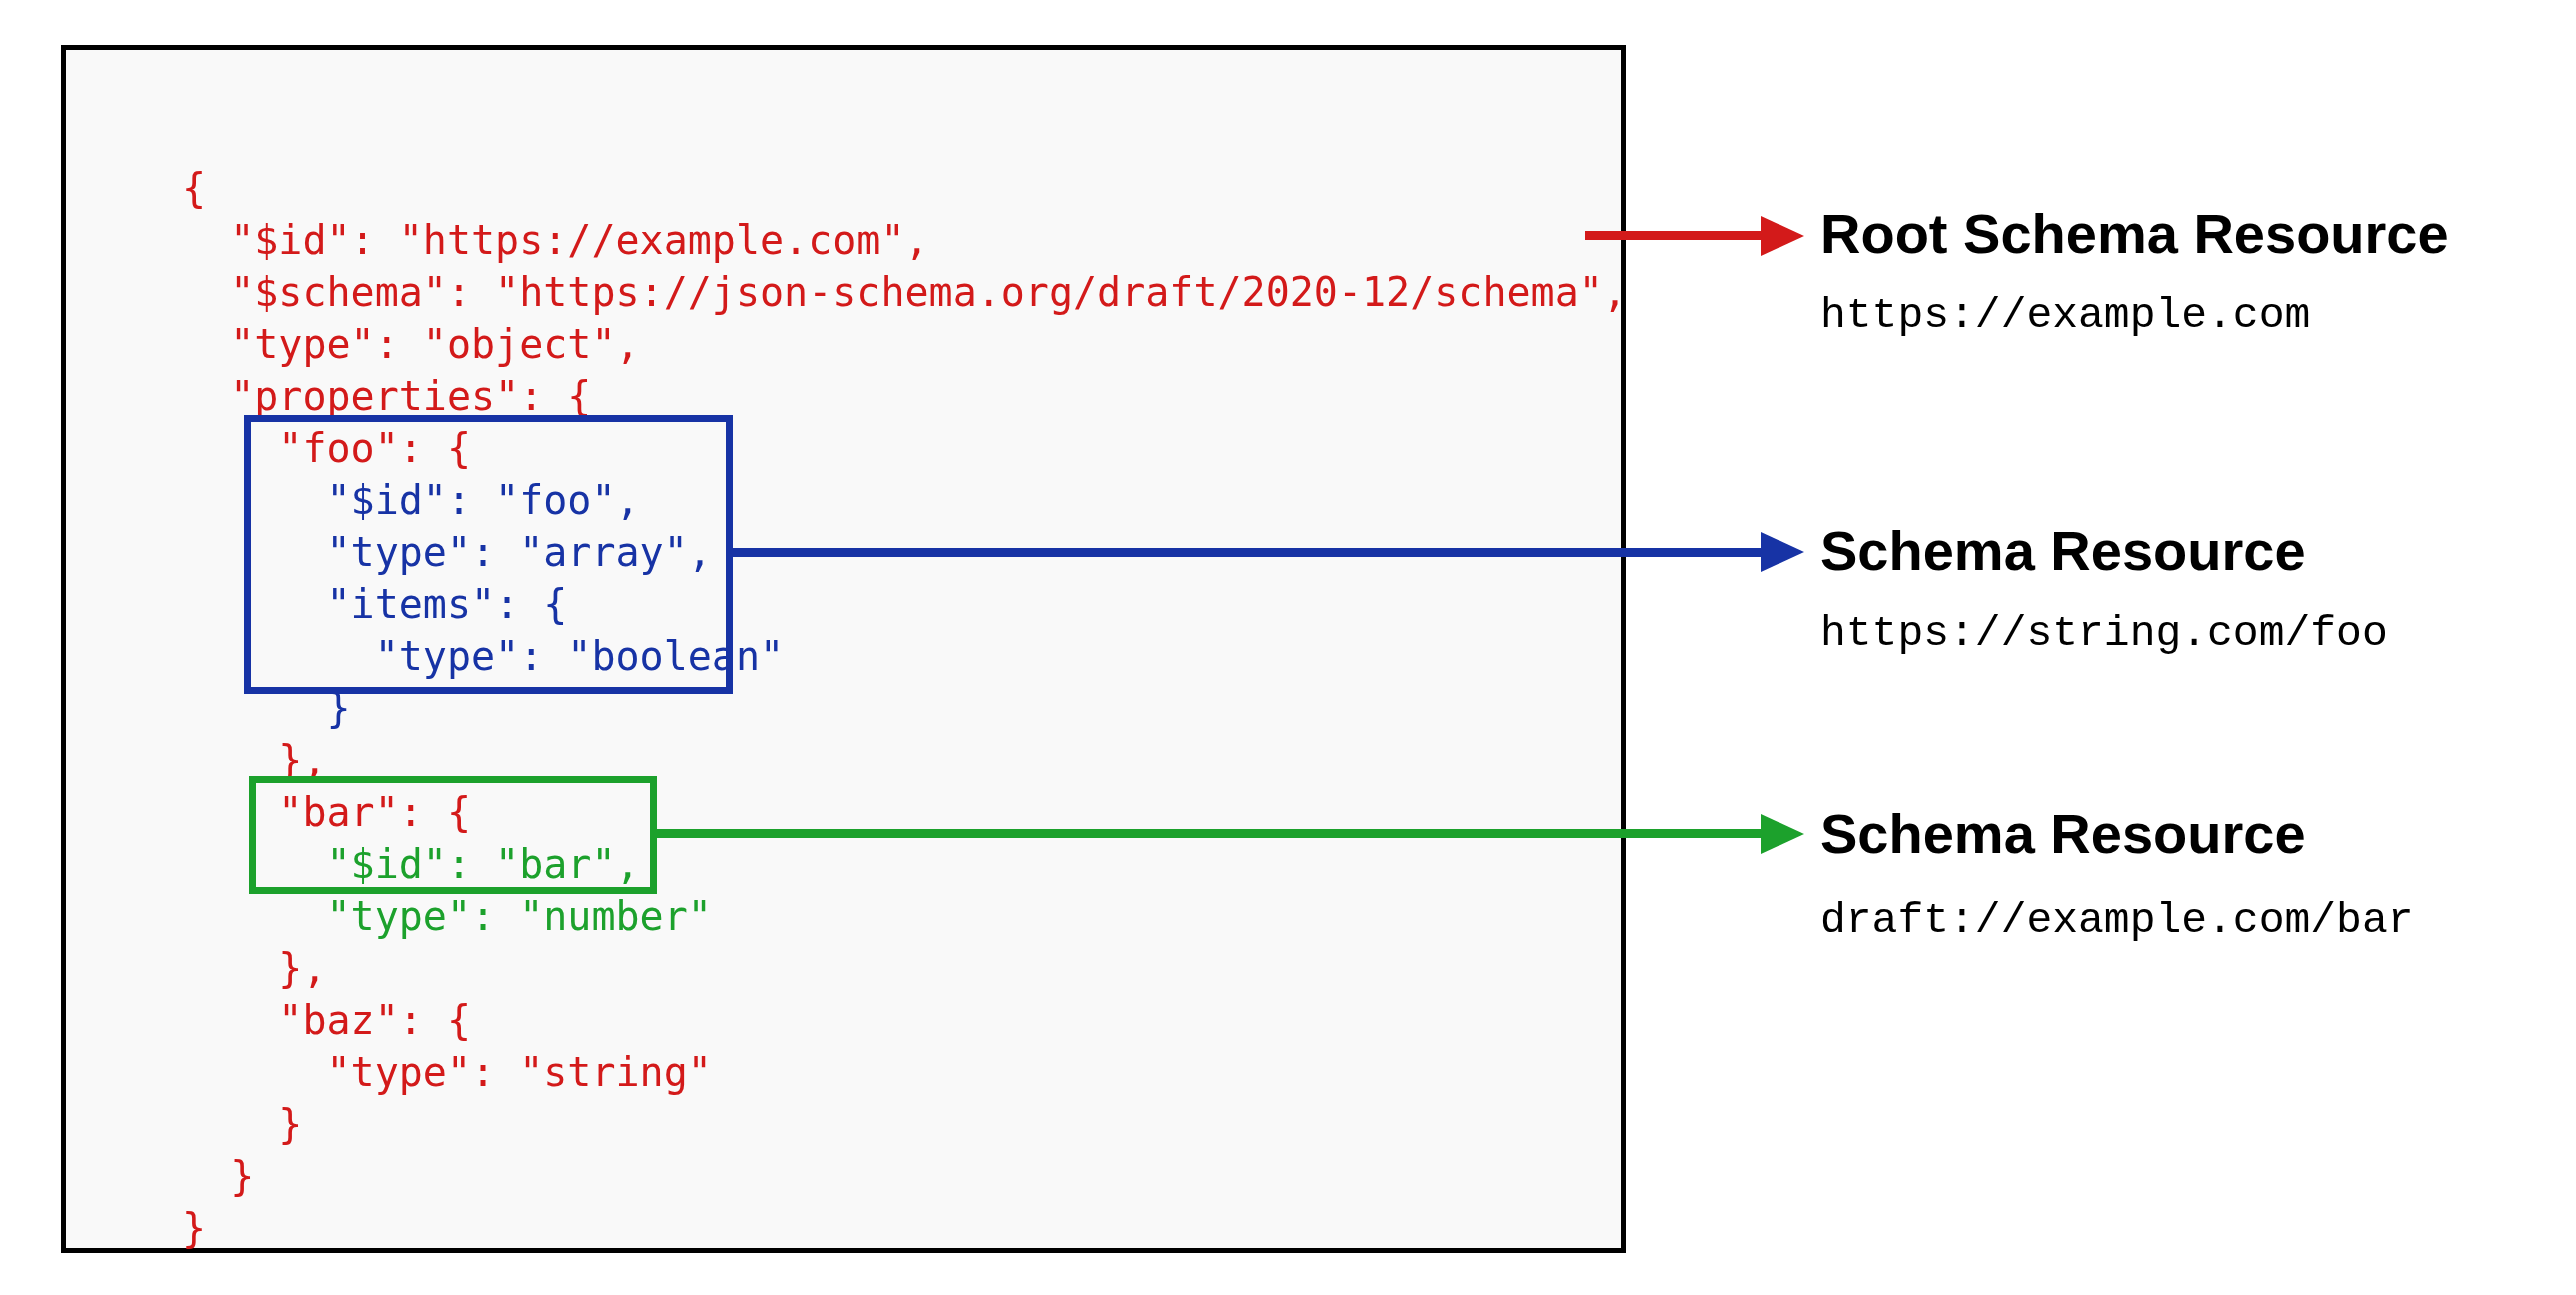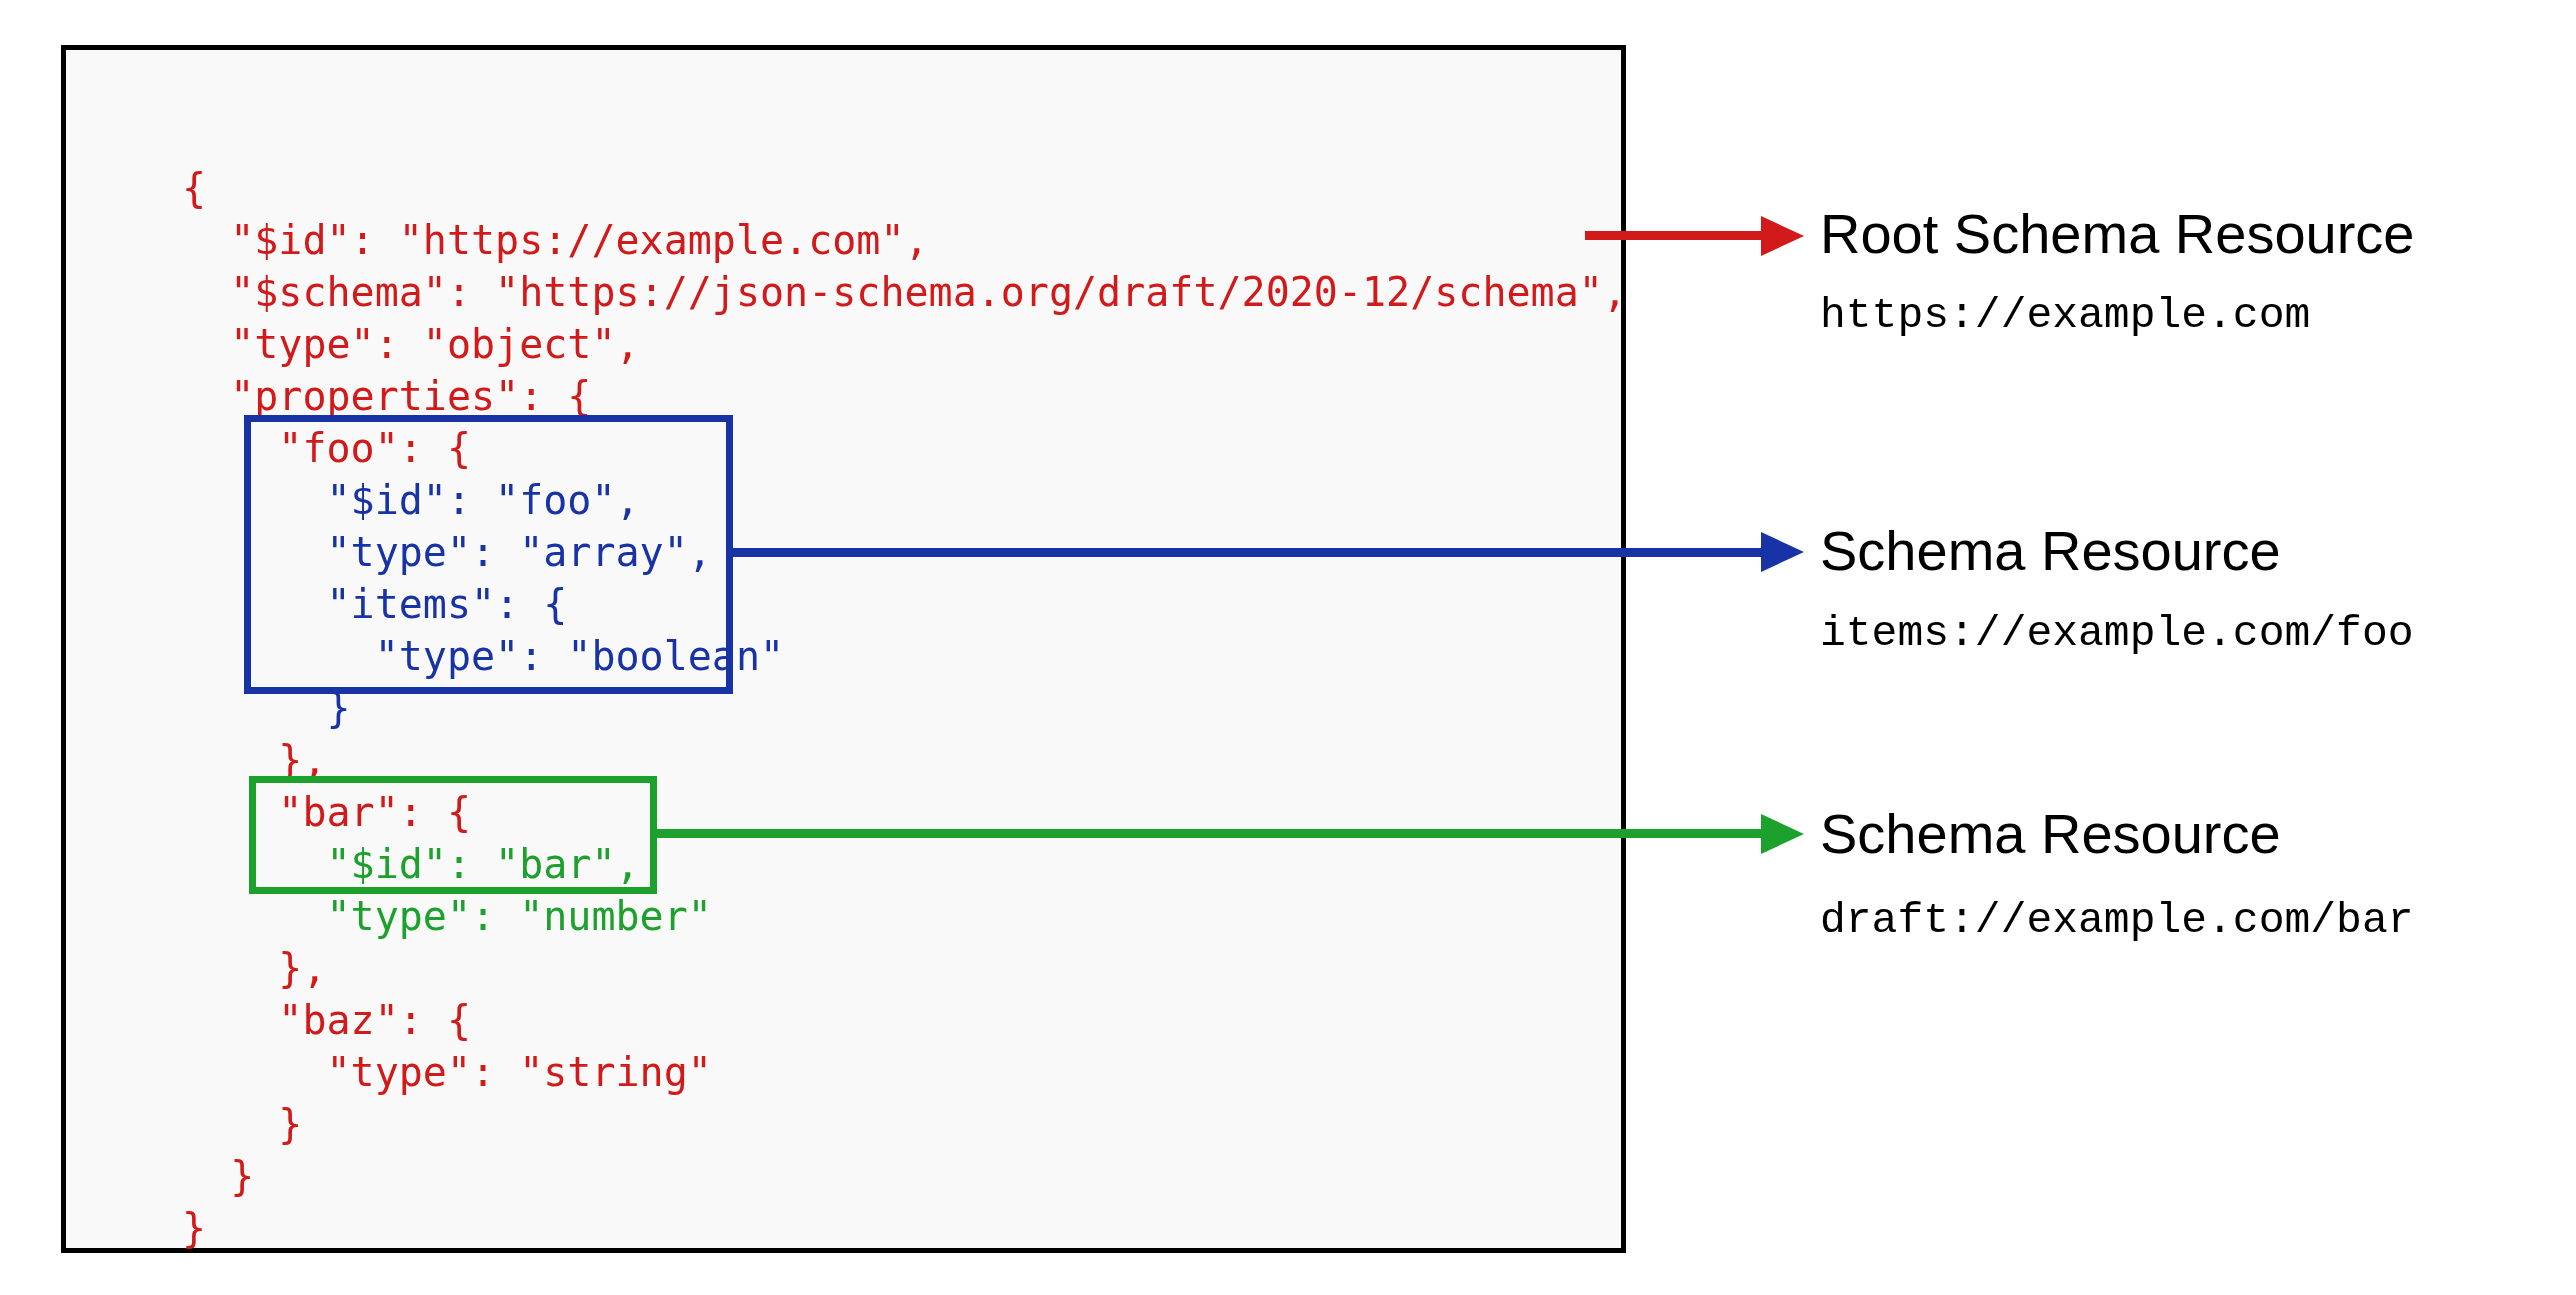--- a/index.html
+++ b/index.html
@@ -53,21 +53,21 @@
   #arrow-root-head   { left: 1761px; top: 216px;  border-left: 43px solid var(--c-red); }
   #arrow-foo-shaft   { left: 732px; top: 548px;  width: 1031px; background: var(--c-blue); }
   #arrow-foo-head    { left: 1761px; top: 532px;  border-left: 43px solid var(--c-blue); }
   #arrow-bar-shaft   { left: 656px;  top: 829px; width: 1107px; background: var(--c-green); }
   #arrow-bar-head    { left: 1761px; top: 814px; border-left: 43px solid var(--c-green); }
   
   .anno-title {
     position: absolute;
     left: 1820px;
     font-family: "Liberation Sans", sans-serif;
-    font-weight: normal;
+    font-weight: bold;
     font-size: 56px;
     line-height: 66px;
     color: var(--label-text);
     white-space: nowrap;
   }
   .anno-uri {
     position: absolute;
     left: 1820px;
     font-family: Liberation Mono, monospace;
     font-size: 43px;
@@ -98,19 +98,19 @@
   <div id="arrow-root-head" class="arrow-head"></div>
   <div id="arrow-foo-shaft" class="arrow-shaft"></div>
   <div id="arrow-foo-head" class="arrow-head"></div>
   <div id="arrow-bar-shaft" class="arrow-shaft"></div>
   <div id="arrow-bar-head" class="arrow-head"></div>
 
   <div id="anno-root-title" class="anno-title">Root Schema Resource</div>
   <div id="anno-root-uri" class="anno-uri">https://example.com</div>
 
   <div id="anno-foo-title" class="anno-title">Schema Resource</div>
-  <div id="anno-foo-uri" class="anno-uri">items://example.com/foo</div>
+  <div id="anno-foo-uri" class="anno-uri">https://string.com/foo</div>
 
   <div id="anno-bar-title" class="anno-title">Schema Resource</div>
   <div id="anno-bar-uri" class="anno-uri">draft://example.com/bar</div>
 
 </div>
 
 
 </body></html>

